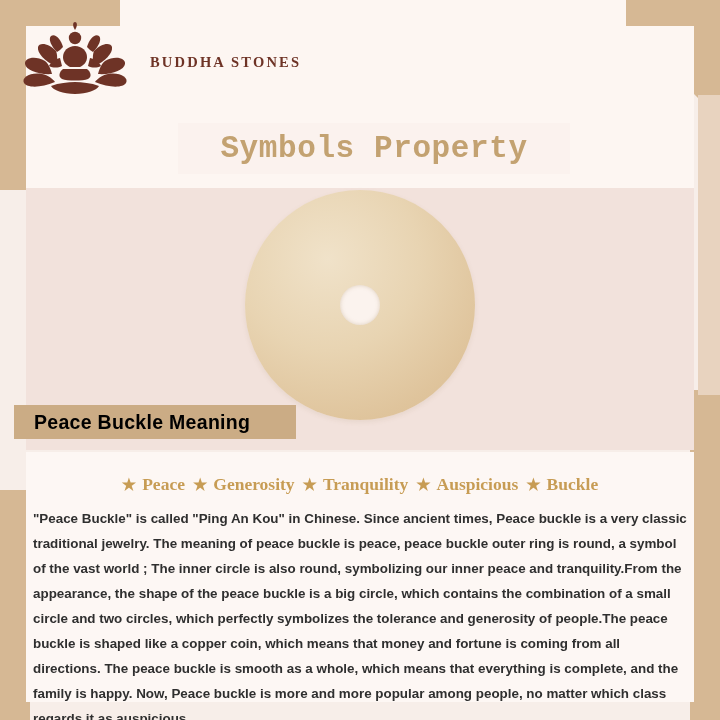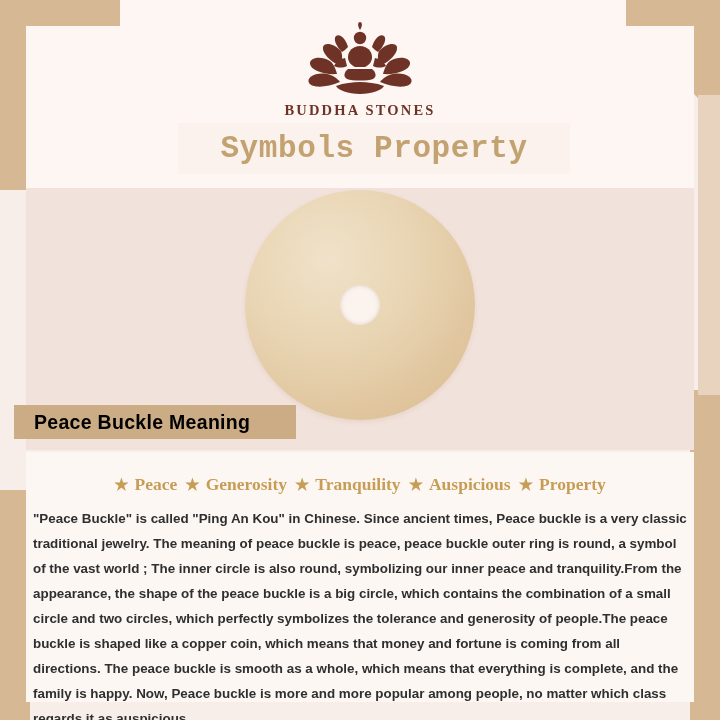--- a/index.html
+++ b/index.html
@@ -59,21 +59,21 @@
   .top-panel-plain {
     position: absolute;
     left: 120px; top: 0; right: 94px;
     height: 120px;
     background: #fdf6f2;
   }
 
   
   .logo-wrap {
     position: absolute; left: 0; right: 0; top: 22px;
-    display: flex; flex-direction: column; align-items: center;
+    display: flex; flex-direction: row; align-items: center;
   }
   .logo-mark { width: 150px; height: 74px; display: block; }
   .logo-text {
     margin-top: 6px;
     font-size: 14.5px;
     letter-spacing: 2.2px;
     font-weight: bold;
     color: #6e3326;
     font-family: "Liberation Serif", serif;
   }
@@ -244,19 +244,19 @@
     <div class="kw">
       <span class="star">★</span>
       <span>Tranquility</span>
     </div>
     <div class="kw">
       <span class="star">★</span>
       <span>Auspicious</span>
     </div>
     <div class="kw">
       <span class="star">★</span>
-      <span>Property</span>
+      <span>Buckle</span>
     </div>
   </div>
 
   <div class="body-text">"Peace Buckle" is called "Ping An Kou" in Chinese. Since ancient times, Peace buckle is a very classic traditional jewelry. The meaning of peace buckle is peace, peace buckle outer ring is round, a symbol of the vast world ; The inner circle is also round, symbolizing our inner peace and tranquility.From the appearance, the shape of the peace buckle is a big circle, which contains the combination of a small circle and two circles, which perfectly symbolizes the tolerance and generosity of people.The peace buckle is shaped like a copper coin, which means that money and fortune is coming from all directions. The peace buckle is smooth as a whole, which means that everything is complete, and the family is happy. Now, Peace buckle is more and more popular among people, no matter which class regards it as auspicious.</div>
 
 </div>
 
 </body></html>

